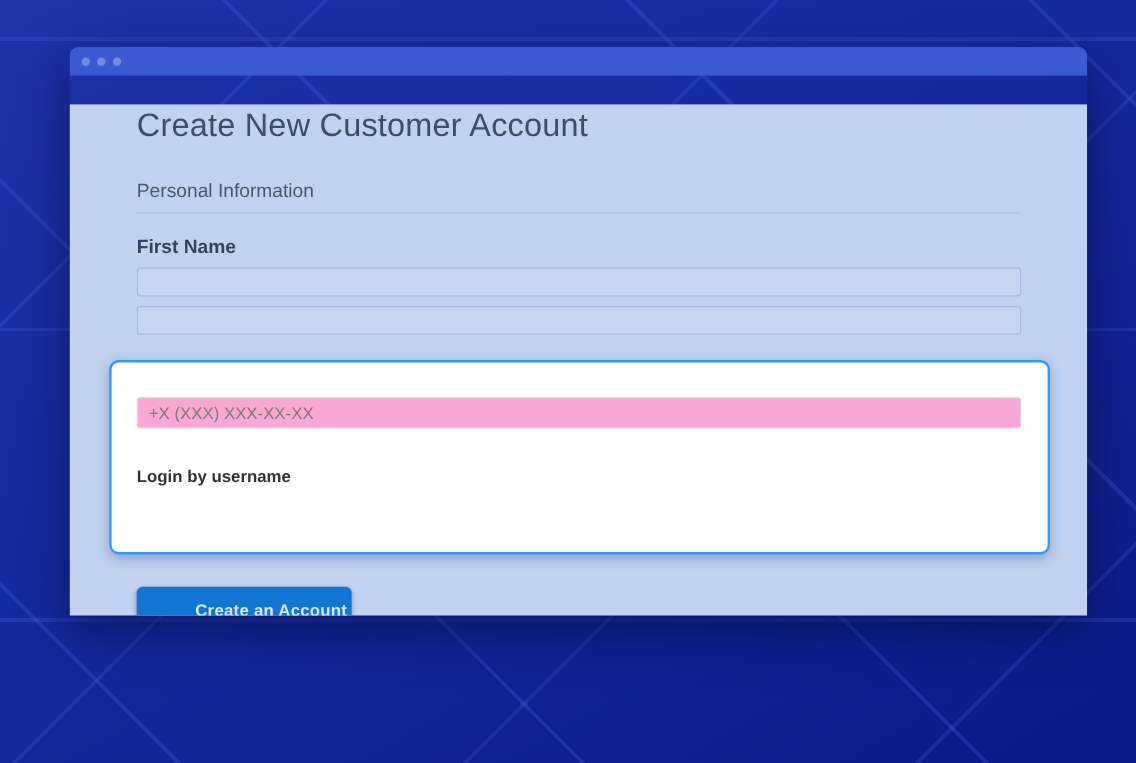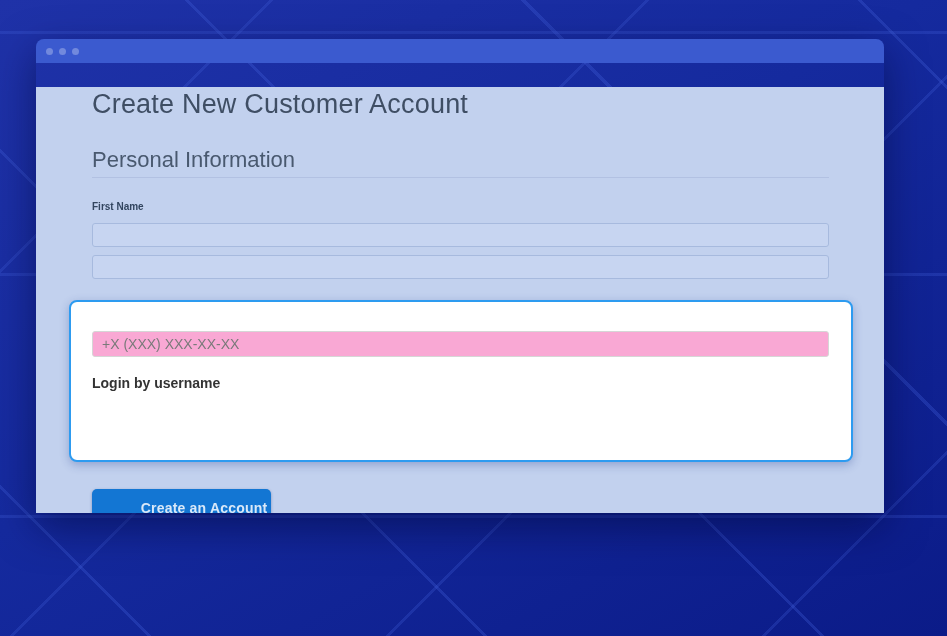--- a/index.html
+++ b/index.html
@@ -9,21 +9,21 @@
     background-color: var(--background-bottom, #0e1f90);
     background-image:
       repeating-linear-gradient(45deg,  transparent 0 104px, rgba(66,96,219,.30) 104px 107px, transparent 107px 238px),
       repeating-linear-gradient(-45deg, transparent 0 128px, rgba(66,96,219,.26) 128px 131px, transparent 131px 266px),
       repeating-linear-gradient(0deg,   transparent 0 118px, rgba(66,96,219,.28) 118px 121px, transparent 121px 242px),
       linear-gradient(150deg, var(--background-top, #1f32a8) 0%, #152a9e 45%, var(--background-bottom, #0a1a86) 100%);
   }
 
   .window {
     position: absolute;
-    left: 36px; top: 39px;
+    left: 58px; top: 39px;
     width: 848px; height: 474px;
     border-radius: 8px 8px 0 0;
     overflow: hidden;
     box-shadow: 0 14px 40px rgba(2, 8, 60, .55);
   }
 
   .titlebar {
     height: 24px;
     background: var(--titlebar, #3b5acf);
     display: flex;
@@ -47,36 +47,36 @@
     margin-top: 24px;
     font-size: 27px;
     font-weight: 400;
     line-height: 34px;
     color: #3f4e64;
     letter-spacing: .2px;
   }
 
   .section-heading {
     margin-top: 28px;
-    font-size: 22px;
+    font-size: 16px;
     font-weight: 400;
     line-height: 22px;
     color: #49596f;
   }
   .divider {
     margin-top: 6px;
     border: 0;
     border-top: 1px solid #b2c1e2;
     height: 0;
   }
 
   .field-label {
     display: block;
     margin-top: 21px;
-    font-size: 10px;
+    font-size: 16px;
     font-weight: 700;
     line-height: 16px;
     color: #32455f;
   }
 
   .tinted-input {
     display: block;
     margin-top: 8px;
     width: 737px;
     height: 24px;
@@ -100,21 +100,21 @@
     padding: 22px 20px 0 21px;
     box-shadow: 0 3px 10px rgba(25, 55, 140, .30);
   }
   .panel-label {
     display: block;
     font-size: 14px;
     font-weight: 700;
     line-height: 16px;
     color: #333333;
   }
-  .panel-label.second { margin-top: 18px; }
+  .panel-label.second { margin-top: 32px; }
   .panel-input {
     display: block;
     margin-top: 7px;
     width: 737px;
     height: 26px;
     background: #f9a8d4;
     border: 1px solid #d6d6d6;
     border-radius: 3px;
     font-size: 14px;
     color: #3a3a3a;

